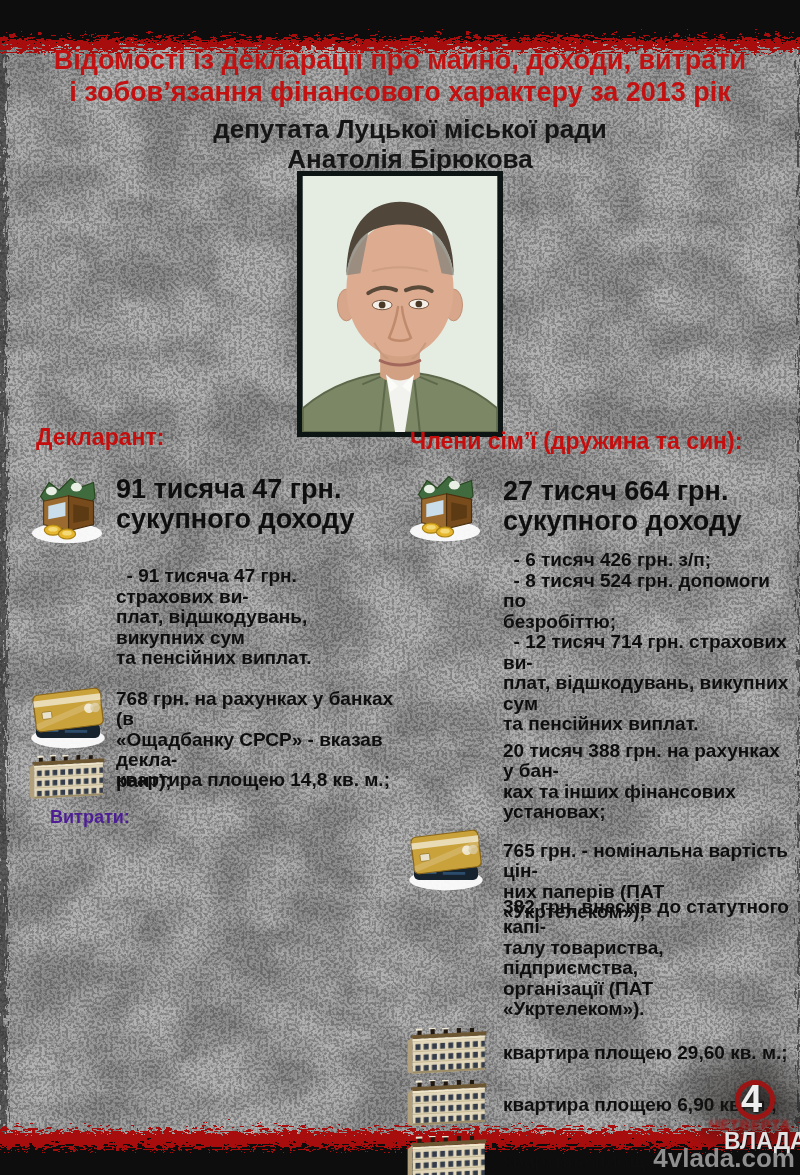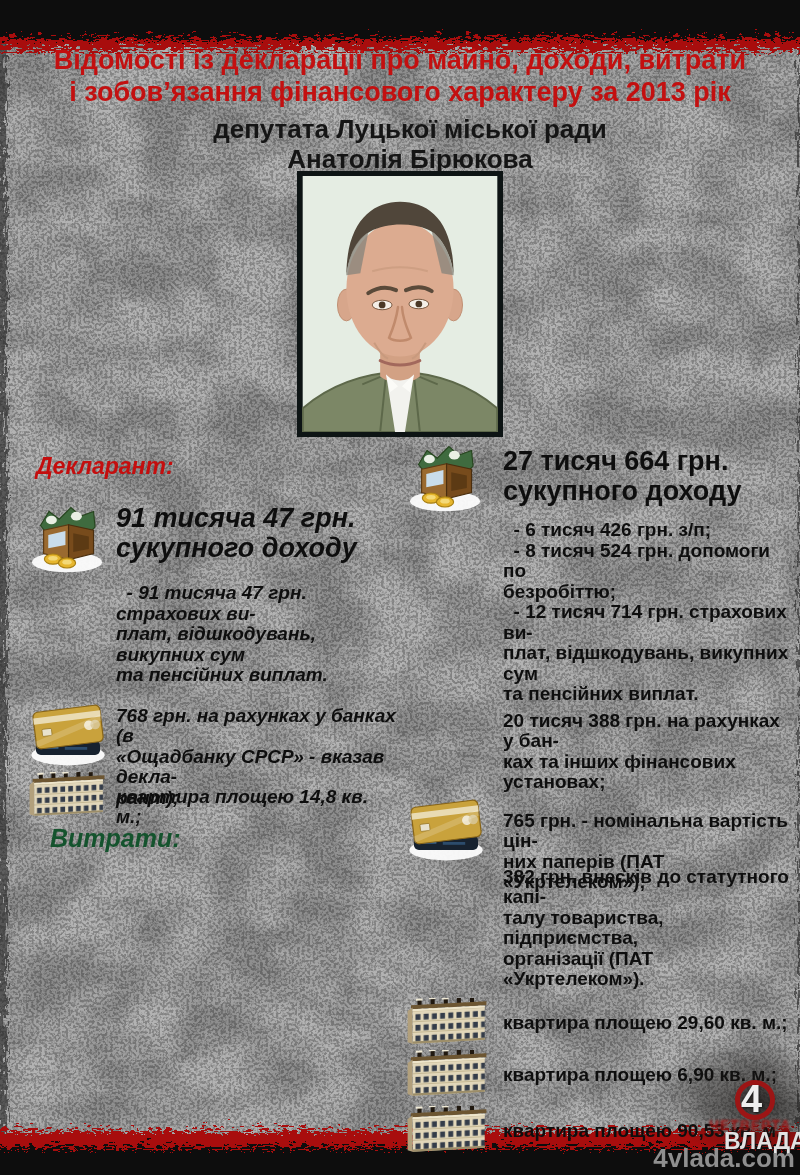--- a/index.html
+++ b/index.html
@@ -10,38 +10,38 @@
 
   .title-block{position:absolute;left:0;top:44px;width:800px;text-align:center;}
   .title-red{font-weight:bold;font-size:27px;line-height:1.2;color:#c31010;white-space:pre-line;}
   .title-black{font-weight:bold;font-size:26px;line-height:1.18;color:#151515;white-space:pre-line;margin-top:5px;padding-left:20px;}
 
   .photo-frame{position:absolute;left:297px;top:171px;width:206px;height:266px;
                background:#0d1414;padding:5px;box-sizing:border-box;}
   .photo-frame svg{display:block;}
 
   .col{position:absolute;}
-  .col-left{left:28px;top:453px;width:368px;font-style:italic;}
+  .col-left{left:28px;top:424px;width:368px;}
   .col-right{left:406px;top:428px;width:384px;}
 
   .heading{font-weight:bold;font-size:23px;color:#c40e0e;height:30px;}
   .col-left .heading{padding-left:8px;}
   .col-right .heading{padding-left:4px;}
-  .exp-heading{font-weight:bold;font-size:25px;color:#14532d;height:28px;}
+  .exp-heading{font-weight:bold;font-size:18px;color:#4c1d95;height:28px;}
   .col-left .exp-heading{padding-left:22px;margin-top:0;}
 
   .row{display:flex;align-items:flex-start;}
   .col-left .slot{flex:0 0 88px;max-width:88px;}
   .col-right .slot{flex:0 0 97px;max-width:97px;}
   .txt{font-weight:bold;font-size:19px;line-height:1.08;color:#0e0e0e;white-space:pre-wrap;}
   .big{font-weight:bold;font-size:27px;line-height:1.12;color:#0e0e0e;white-space:pre-wrap;}
 
   
   .l-r1{margin-top:18px;height:82px;}   .l-r1 .big{padding-top:2px;}
-  .l-r2{padding-left:88px;}
+  .l-r2{padding-left:88px;margin-top:12px;}
   .l-r3{margin-top:16px;height:72px;}      .l-r3 .txt{padding-top:4px;}
   .l-r4{margin-top:-2px;height:52px;}   .l-r4 .txt{padding-top:15px;}
   .l-r5{margin-top:0;height:52px;}      .l-r5 .txt{padding-top:15px;}
   .l-exp{margin-top:-6px;}              .l-exp .txt{padding-top:6px;}
 
   
   .r-r1{margin-top:12px;height:82px;}   .r-r1 .big{padding-top:6px;}
   .r-r2{padding-left:97px;margin-top:-2px;}
   .r-r3{padding-left:97px;margin-top:6px;}
   .r-r4{margin-top:4px;height:74px;}    .r-r4 .txt{padding-top:14px;}
@@ -269,20 +269,21 @@
           </span>
         <div class="txt">квартира площею 14,8 кв. м.;</div>
       </div>
 
 
       <div class="exp-heading">Витрати:</div>
 
     </div>
 
     <div class="col col-right">
+      <div class="heading">Члени сім’ї (дружина та син):</div>
 
       <div class="row r-r1">
         <span class="slot">
             <svg class="ico" width="78" height="74">
               <use href="#ico-wallet"></use>
             </svg>
           </span>
         <div class="big">27 тисяч 664 грн.
 сукупного доходу</div>
       </div>

